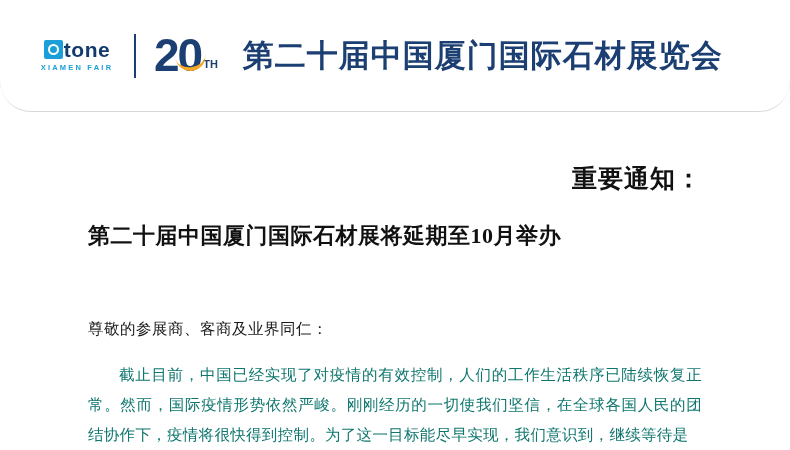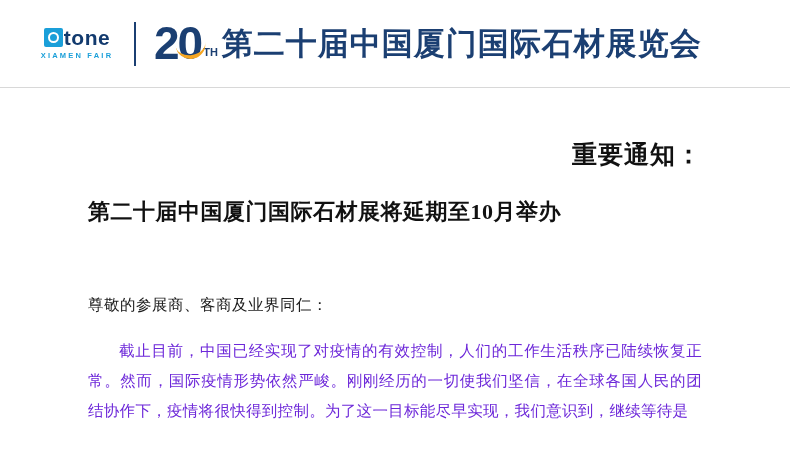--- a/index.html
+++ b/index.html
@@ -17,27 +17,28 @@
     position: relative;
     width: 790px;
     height: 450px;
     background: #ffffff;
     box-sizing: border-box;
   }
 
   
   .header {
     position: relative;
-    height: 88px;
+    height: 112px;
     background: #ffffff;
     border-bottom: 1px solid #d8d8d8;
     display: flex;
     align-items: center;
     padding-left: 34px;
     box-sizing: border-box;
+    border-radius: 31px;
   }
   .logo-block {
     display: flex;
     flex-direction: column;
     align-items: center;
     justify-content: center;
     width: 86px;
     flex: none;
   }
   .logo-word {
@@ -85,21 +86,21 @@
     width: 2px;
     height: 44px;
     background: #1b3f72;
     margin: 0 18px 0 14px;
     flex: none;
   }
   .anniv {
     display: flex;
     align-items: flex-end;
     flex: none;
-    margin-right: 4px;
+    margin-right: 25px;
   }
   .anniv-num {
     font-family: "Liberation Sans", sans-serif;
     font-size: 46px;
     font-weight: bold;
     color: #1b3f72;
     line-height: 0.9;
     letter-spacing: -2px;
     position: relative;
   }
@@ -155,21 +156,21 @@
   }
   .salutation {
     margin-top: 68px;
     font-size: 15.5px;
     color: #1a1a1a;
     letter-spacing: 0.5px;
   }
   .para {
     margin-top: 20px;
     font-size: 15.5px;
-    color: #6d28d9;
+    color: #0f766e;
     line-height: 30px;
     text-indent: 31px;
     text-align: justify;
     letter-spacing: 0.3px;
   }
 </style>
 </head>
 <body>
 
 <div class="page">

